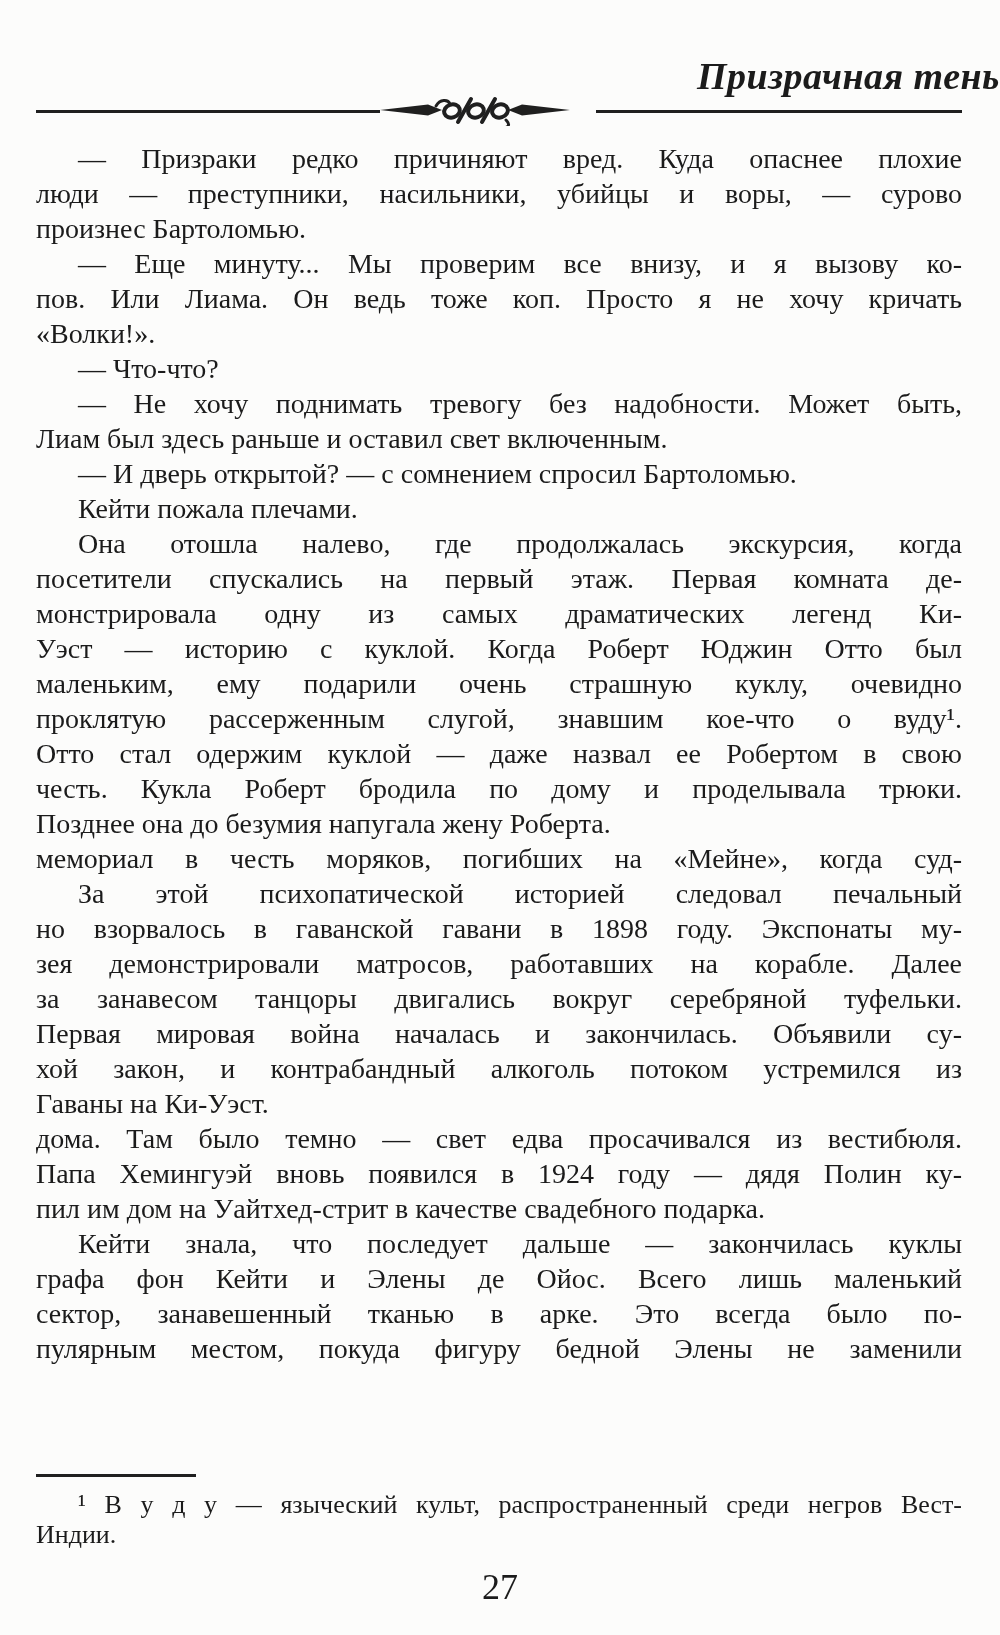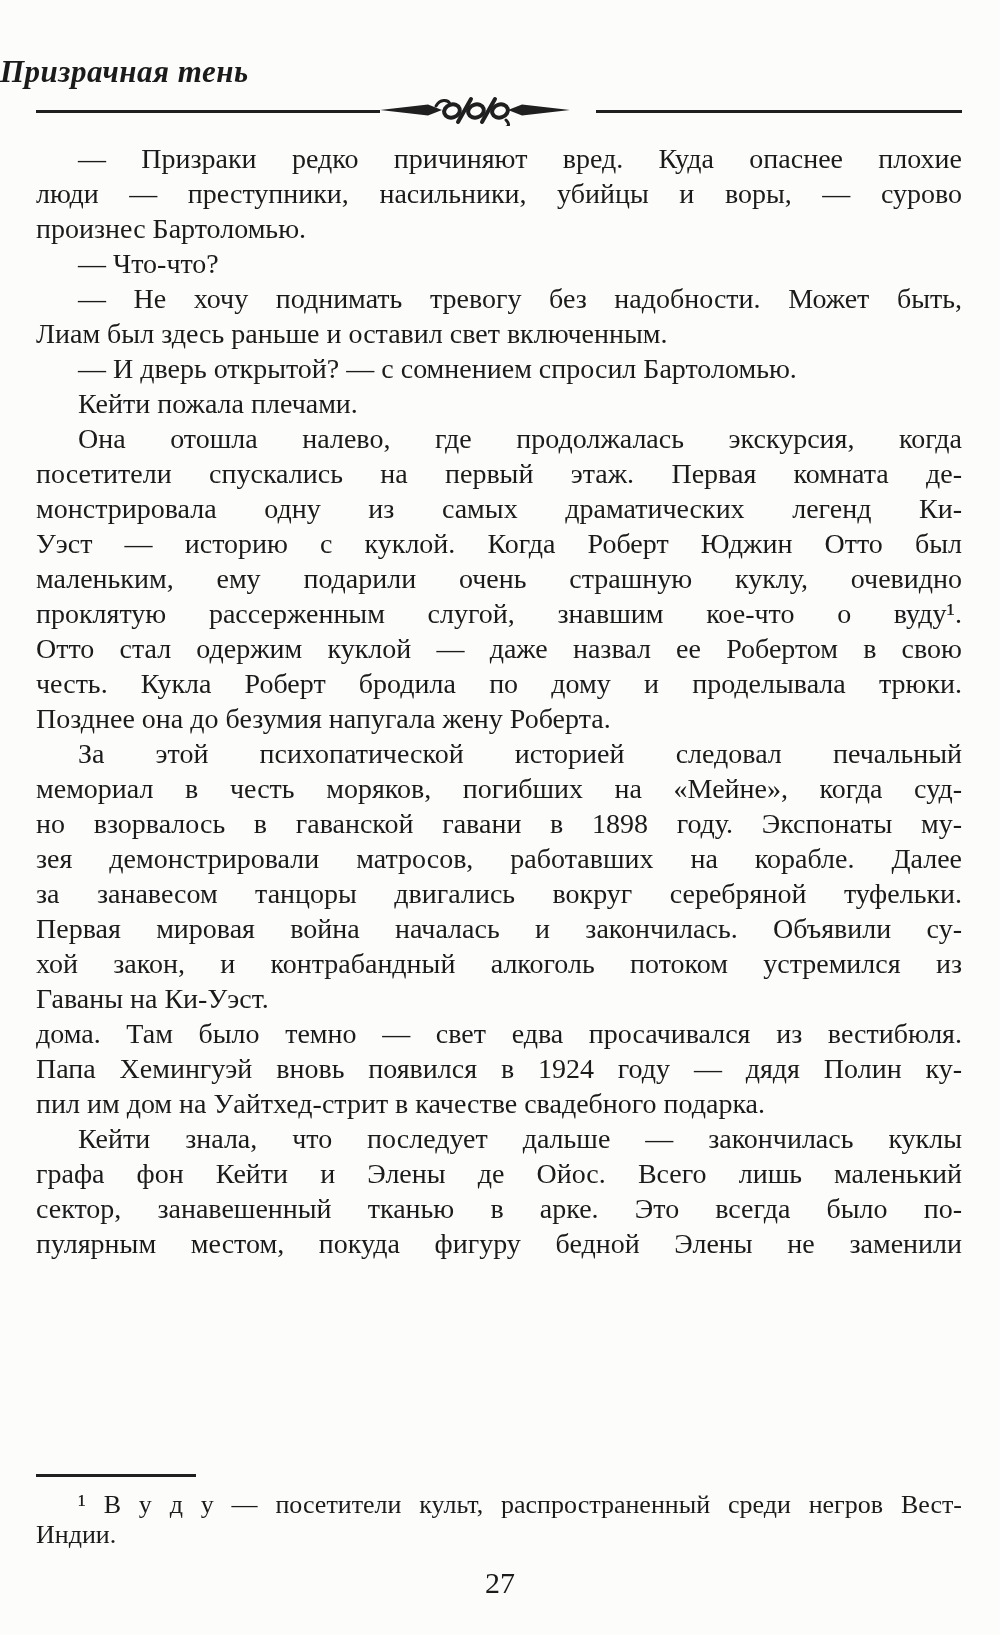--- a/index.html
+++ b/index.html
@@ -18,22 +18,22 @@
   .page {
     position: absolute;
     inset: 0;
   }
   
   .running-title {
     position: absolute;
     top: 54px;
     left: 0;
     width: 100%;
-    text-align: left;
-    font-size: 31px;
+    text-align: right;
+    font-size: 38px;
     font-weight: bold;
     font-style: italic;
     letter-spacing: 0.5px;
   }
   .divider {
     position: absolute;
     top: 95px;
     left: 36px;
     width: 926px;
     height: 32px;
@@ -86,21 +86,21 @@
   }
   .fn-line.first { text-indent: 42px; }
   .fn-line.last  { text-align-last: left; }
   
   .page-number {
     position: absolute;
     top: 1566px;
     left: 0;
     width: 100%;
     text-align: center;
-    font-size: 30px;
+    font-size: 36px;
   }
 </style>
 </head>
 <body style="--text: #1b1b1b; --bg: #fcfcfb; --rule: #1f1f1f;">
 
 <div class="page">
 
   <div class="running-title">Призрачная тень</div>
 
   <div class="divider">
@@ -126,20 +126,25 @@
   </div>
 
   <main class="text-body">
     <div id="paragraphs">
         <div class="para">
           <div class="line first">— Призраки редко причиняют вред. Куда опаснее плохие</div>
           <div class="line">люди — преступники, насильники, убийцы и воры, — сурово</div>
           <div class="line last">произнес Бартоломью.</div>
         </div>
         <div class="para">
+          <div class="line first">— Еще минуту... Мы проверим все внизу, и я вызову ко-</div>
+          <div class="line">пов. Или Лиама. Он ведь тоже коп. Просто я не хочу кричать</div>
+          <div class="line last">«Волки!».</div>
+        </div>
+        <div class="para">
           <div class="line first last">— Что-что?</div>
         </div>
         <div class="para">
           <div class="line first">— Не хочу поднимать тревогу без надобности. Может быть,</div>
           <div class="line last">Лиам был здесь раньше и оставил свет включенным.</div>
         </div>
         <div class="para">
           <div class="line first last">— И дверь открытой? — с сомнением спросил Бартоломью.</div>
         </div>
         <div class="para">
@@ -150,22 +155,22 @@
           <div class="line">посетители спускались на первый этаж. Первая комната де-</div>
           <div class="line">монстрировала одну из самых драматических легенд Ки-</div>
           <div class="line">Уэст — историю с куклой. Когда Роберт Юджин Отто был</div>
           <div class="line">маленьким, ему подарили очень страшную куклу, очевидно</div>
           <div class="line">проклятую рассерженным слугой, знавшим кое-что о вуду¹.</div>
           <div class="line">Отто стал одержим куклой — даже назвал ее Робертом в свою</div>
           <div class="line">честь. Кукла Роберт бродила по дому и проделывала трюки.</div>
           <div class="line last">Позднее она до безумия напугала жену Роберта.</div>
         </div>
         <div class="para">
+          <div class="line">мемориал в честь моряков, погибших на «Мейне», когда суд-</div>
           <div class="line first">За этой психопатической историей следовал печальный</div>
-          <div class="line">мемориал в честь моряков, погибших на «Мейне», когда суд-</div>
           <div class="line">но взорвалось в гаванской гавани в 1898 году. Экспонаты му-</div>
           <div class="line">зея демонстрировали матросов, работавших на корабле. Далее</div>
           <div class="line">за занавесом танцоры двигались вокруг серебряной туфельки.</div>
           <div class="line">Первая мировая война началась и закончилась. Объявили су-</div>
           <div class="line">хой закон, и контрабандный алкоголь потоком устремился из</div>
           <div class="line last">Гаваны на Ки-Уэст.</div>
         </div>
         <div class="para">
           <div class="line">дома. Там было темно — свет едва просачивался из вестибюля.</div>
           <div class="line">Папа Хемингуэй вновь появился в 1924 году — дядя Полин ку-</div>
@@ -175,19 +180,19 @@
           <div class="line first">Кейти знала, что последует дальше — закончилась куклы</div>
           <div class="line">графа фон Кейти и Элены де Ойос. Всего лишь маленький</div>
           <div class="line">сектор, занавешенный тканью в арке. Это всегда было по-</div>
           <div class="line">пулярным местом, покуда фигуру бедной Элены не заменили</div>
         </div>
       </div>
   </main>
 
   <div class="footnote">
     <div class="footnote-rule"></div>
-    <div class="fn-line first">¹ В у д у — посетители культ, распространенный среди негров Вест-</div>
+    <div class="fn-line first">¹ В у д у — языческий культ, распространенный среди негров Вест-</div>
     <div class="fn-line last">Индии.</div>
   </div>
 
   <div class="page-number">27</div>
 
 </div>
 
 </body></html>

